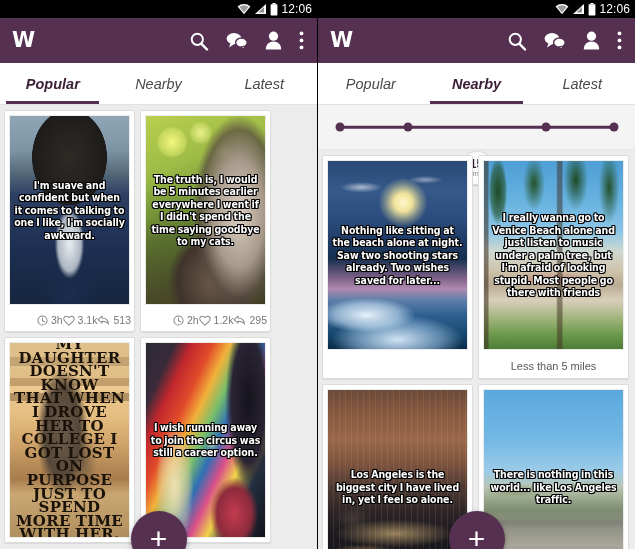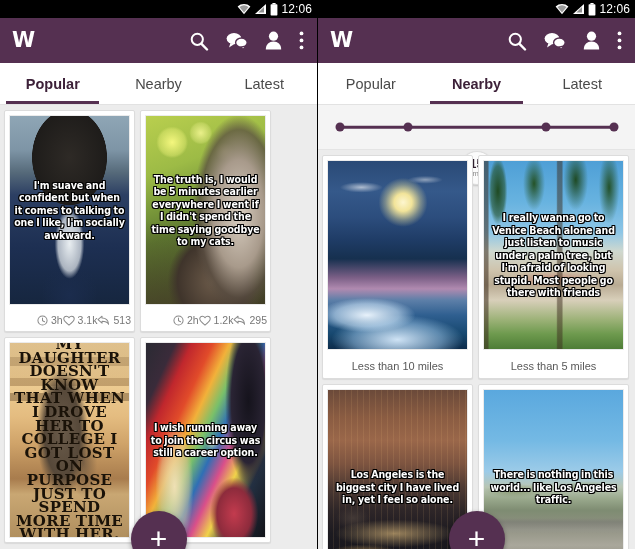--- a/index.html
+++ b/index.html
@@ -25,20 +25,21 @@
   }
   .logo { color:#fff; font-size:21px; font-weight:bold; font-family:"DejaVu Sans", sans-serif;
           line-height:21px; letter-spacing:-1px; }
   .appbar-actions { margin-left:auto; display:flex; align-items:center; gap:17px; padding-right:4px;}
   .ab-icon { display:block; cursor:pointer; }
 
   
   .tabs {
     height:42px; background:#fff; display:flex; align-items:stretch;
     border-bottom:1px solid #e2e2e2;
+    font-style:italic;
   }
   .tab {
     flex:1; display:flex; align-items:center; justify-content:center;
     font-size:14.5px; color:#4a4a4a; position:relative; cursor:pointer;
   }
   .tab.active { color:#3d2139; font-weight:bold; }
   .tab.active:after {
     content:""; position:absolute; left:6%; right:6%; bottom:0; height:3px; background:#553051;
   }
 
@@ -416,22 +417,22 @@
         <span class="val">15</span>
         <span class="unit">mi</span>
       </div>
     </div>
 
     <div class="feed">
 
       <div class="card">
         <div class="card-img">
           <div class="bg bg-ocean"></div>
-        </div>
-        <div class="distance">Less than 10 miles</div>
+          <div class="whisper-text">Nothing like sitting at the beach alone at night.  Saw two shooting stars already. Two wishes saved for later...</div>
+        </div>
       </div>
 
       <div class="card">
         <div class="card-img">
           <div class="bg bg-venice"></div>
           <div class="whisper-text">I really wanna go to Venice Beach alone and just listen to music under a palm tree, but I'm afraid of looking stupid. Most people go there with friends</div>
         </div>
         <div class="distance">Less than 5 miles</div>
       </div>
 

